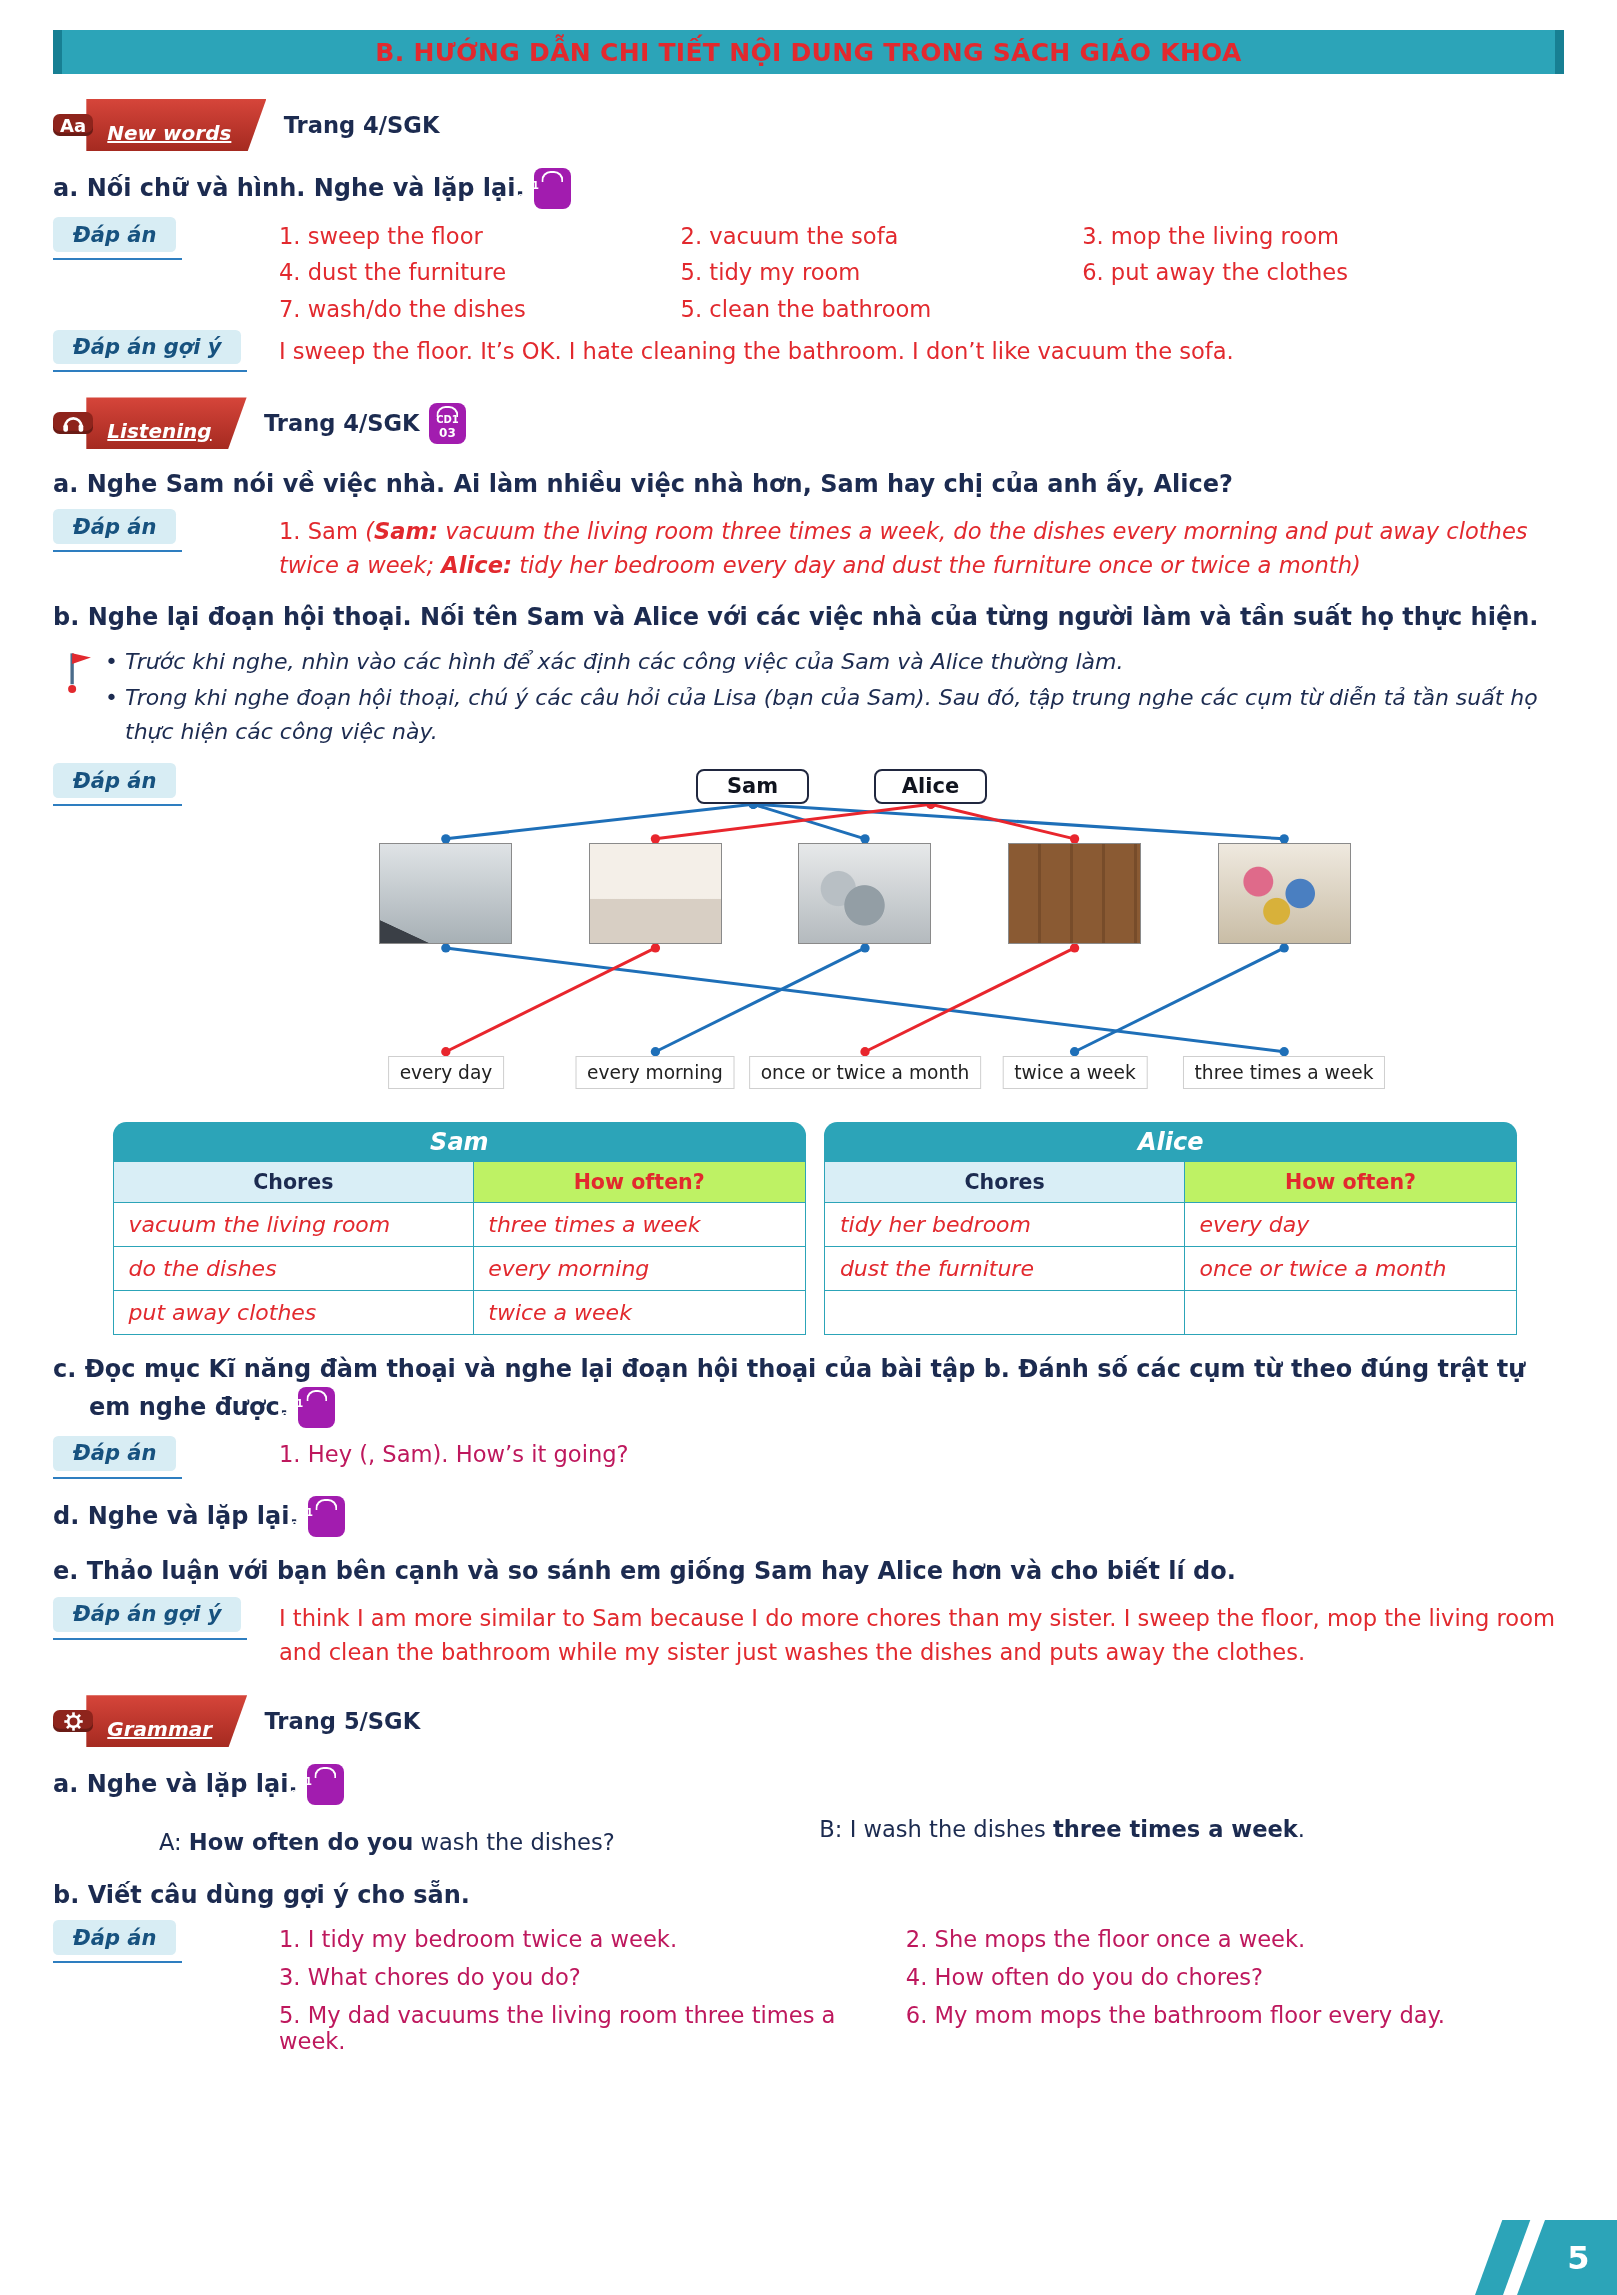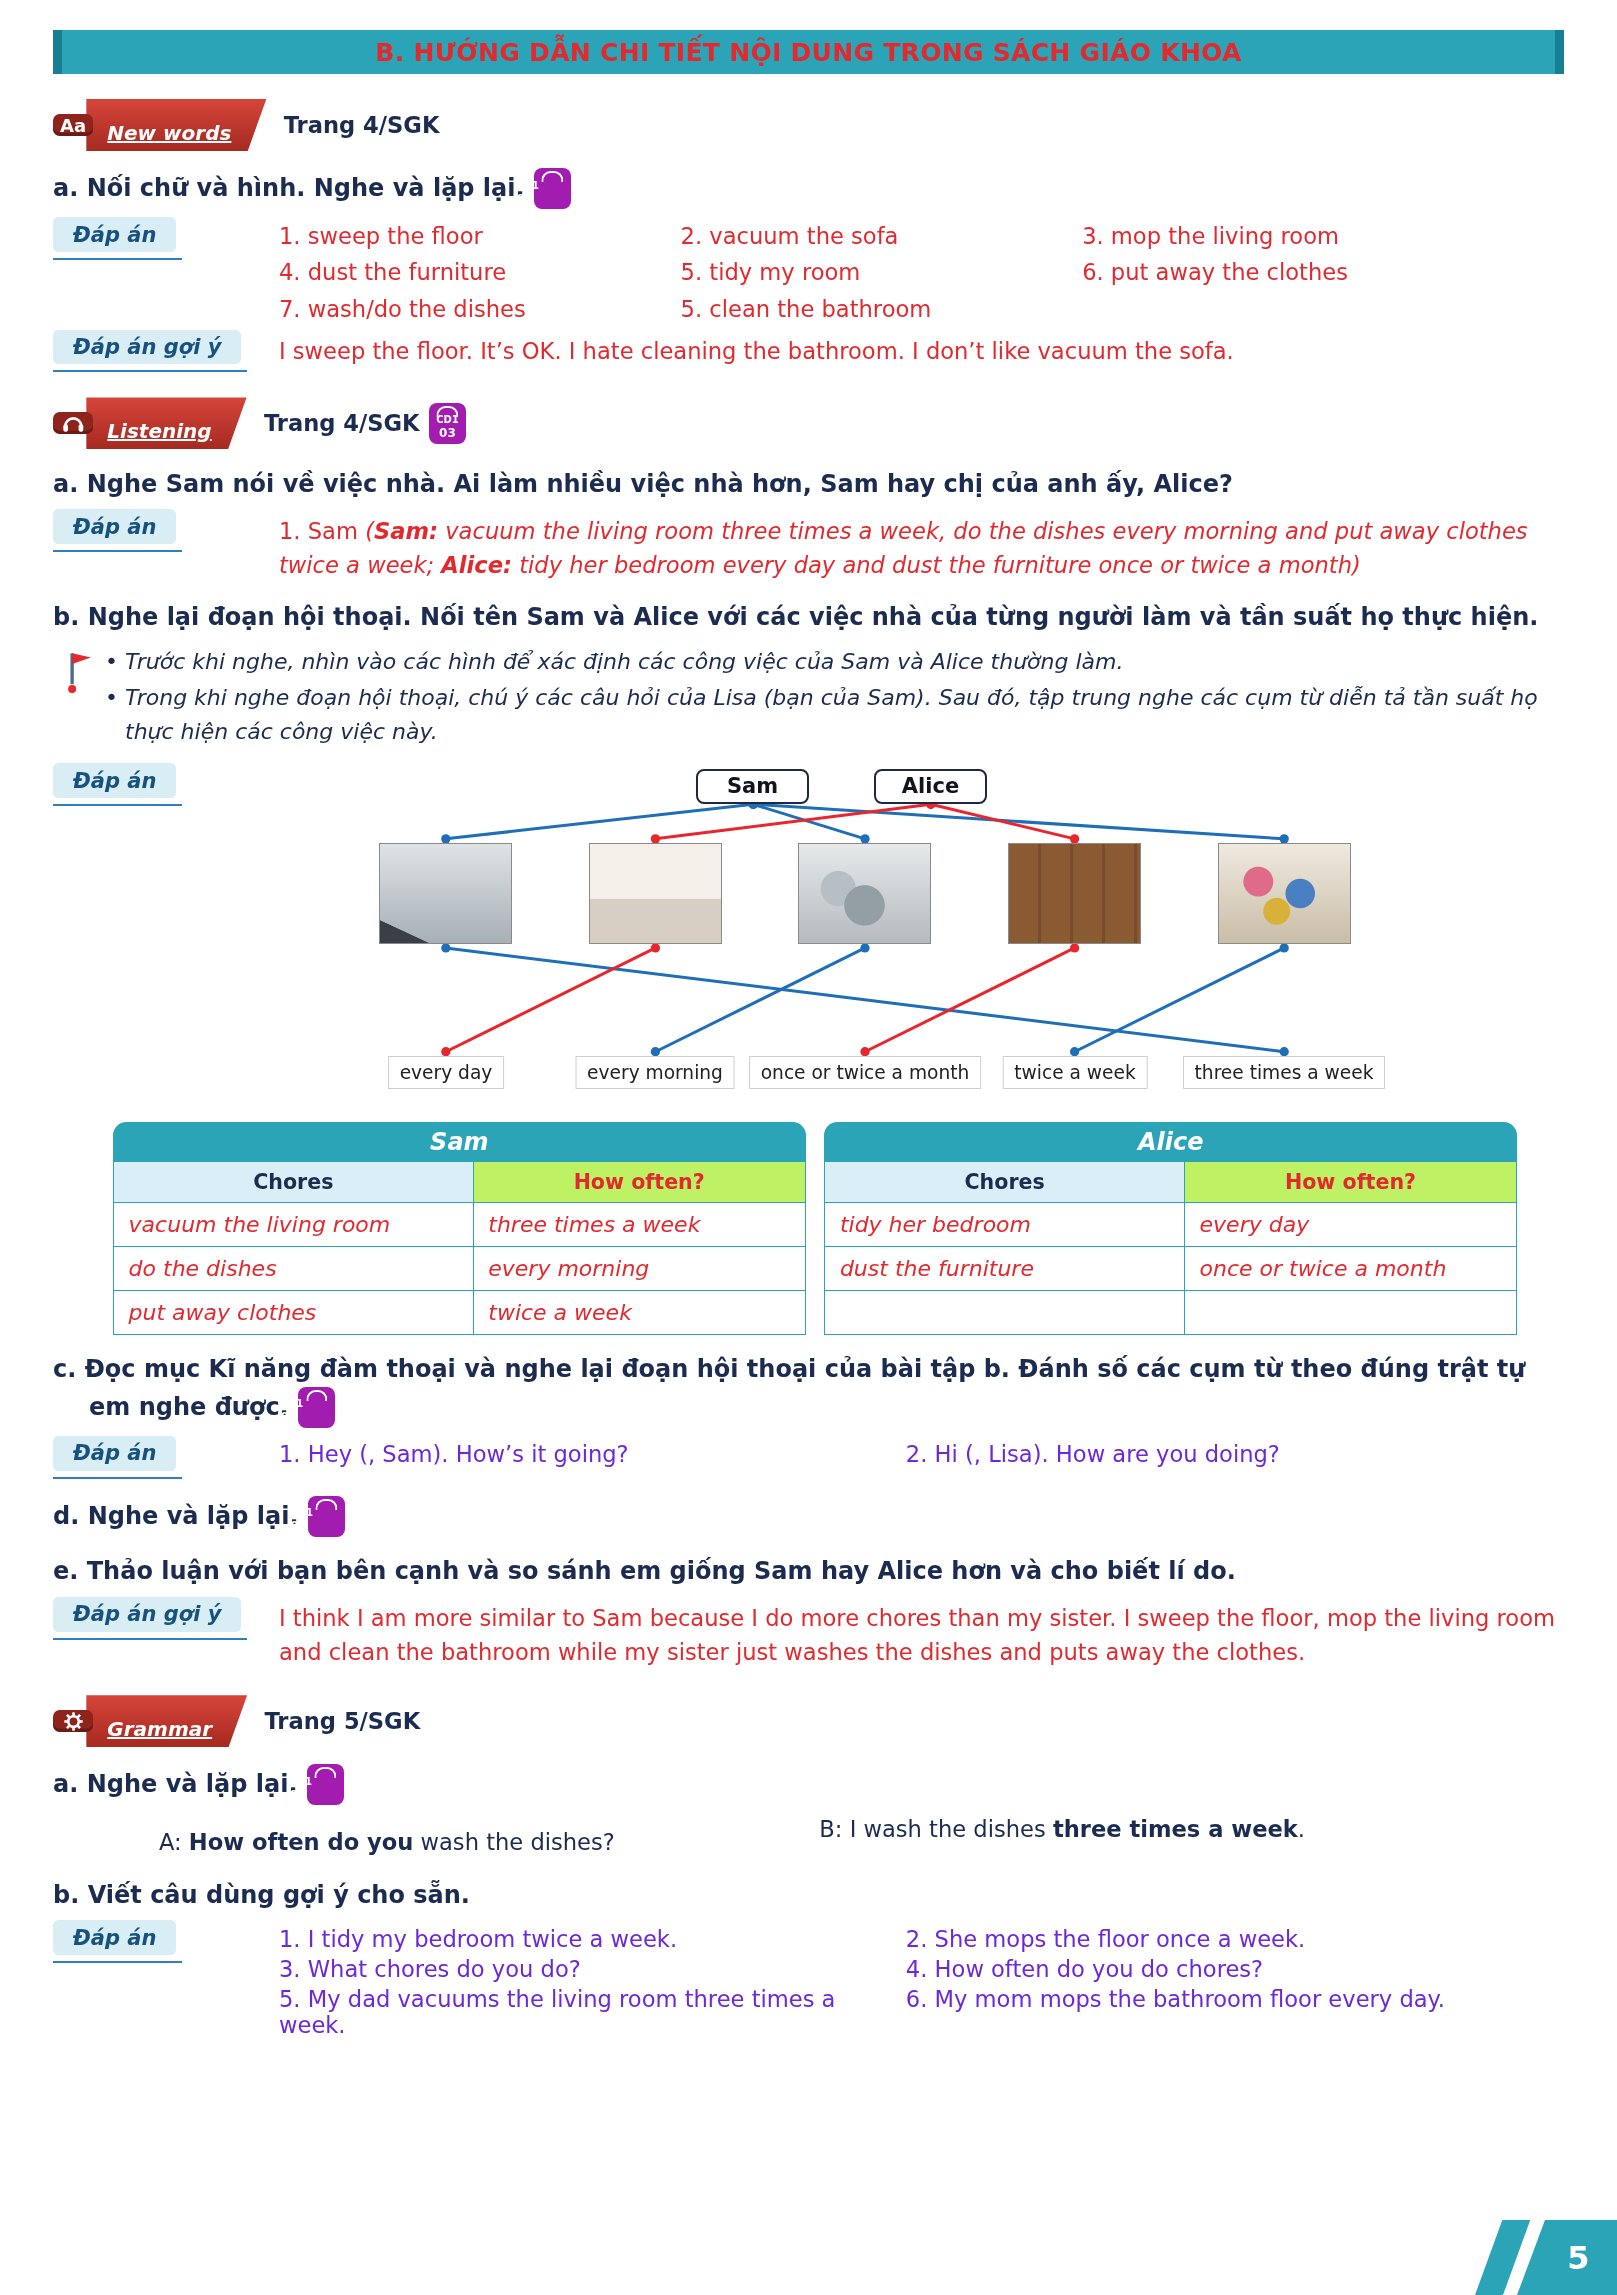--- a/index.html
+++ b/index.html
@@ -60,21 +60,21 @@
   .ans-row { display: flex; align-items: flex-start; margin: 8px 0; }
   .label-col { flex: 0 0 226px; }
   .ans-label-wrap { display: inline-block; border-bottom: 2.7px solid #2E7EC0; padding: 0 5.3px 6px 0; }
   .ans-label {
     display: inline-block; background: #D8EDF4; border-radius: 5.3px; padding: 5.3px 20px;
     color: #17527F; font-weight: 800; font-style: italic; font-size: 21px;
   }
   .ans-body { flex: 1; padding-top: 5.3px; font-size: 22.6px; line-height: 1.5; }
 
   .ans-grid8 { flex: 1; display: grid; grid-template-columns: 1fr 1fr 1.2fr; row-gap: 10.6px; font-size: 22.6px; color: #E2292E; padding-top: 5.3px; }
-  .pair-grid { flex: 1; display: grid; grid-template-columns: 1fr 1.05fr; row-gap: 4px; font-size: 22.6px; color: #6d28d9; padding-top: 5.3px; }
+  .pair-grid { flex: 1; display: grid; grid-template-columns: 1fr 1.05fr; row-gap: 12px; font-size: 22.6px; color: #be185d; padding-top: 5.3px; }
 
   
   .tips { display: flex; margin: 9.3px 0 2.7px; }
   .flag-col { flex: 0 0 52px; padding: 4px 0 0 6.7px; }
   .tips-body { flex: 1; }
   .tip { font-style: italic; font-size: 22px; color: #1C2B50; line-height: 1.55; padding-left: 20px; text-indent: -20px; margin: 1.3px 0; }
   .tip::before { content: "•  "; }
 
   
   .diagram-row { display: flex; align-items: flex-start; margin-top: 13.3px; }
@@ -312,21 +312,20 @@
 
   <p class="task"><span>c. Đọc mục Kĩ năng đàm thoại và nghe lại đoạn hội thoại của bài tập b. Đánh số các cụm từ theo đúng trật tự em nghe được.</span><span class="cd">
         <span class="l1">CD1</span>
         <span class="l2">03</span>
       </span></p>
 
   <div class="ans-row">
     <div class="label-col"><span class="ans-label-wrap"><span class="ans-label">Đáp án</span></span></div>
     <div class="pair-grid">
       <span>1. Hey (, Sam). How’s it going?</span>
-      <span>2. Hi (, Lisa). How are you doing?</span>
     </div>
   </div>
 
   <p class="task"><span>d. Nghe và lặp lại.</span><span class="cd">
         <span class="l1">CD1</span>
         <span class="l2">04</span>
       </span></p>
 
   <p class="task">e. Thảo luận với bạn bên cạnh và so sánh em giống Sam hay Alice hơn và cho biết lí do.</p>
 

